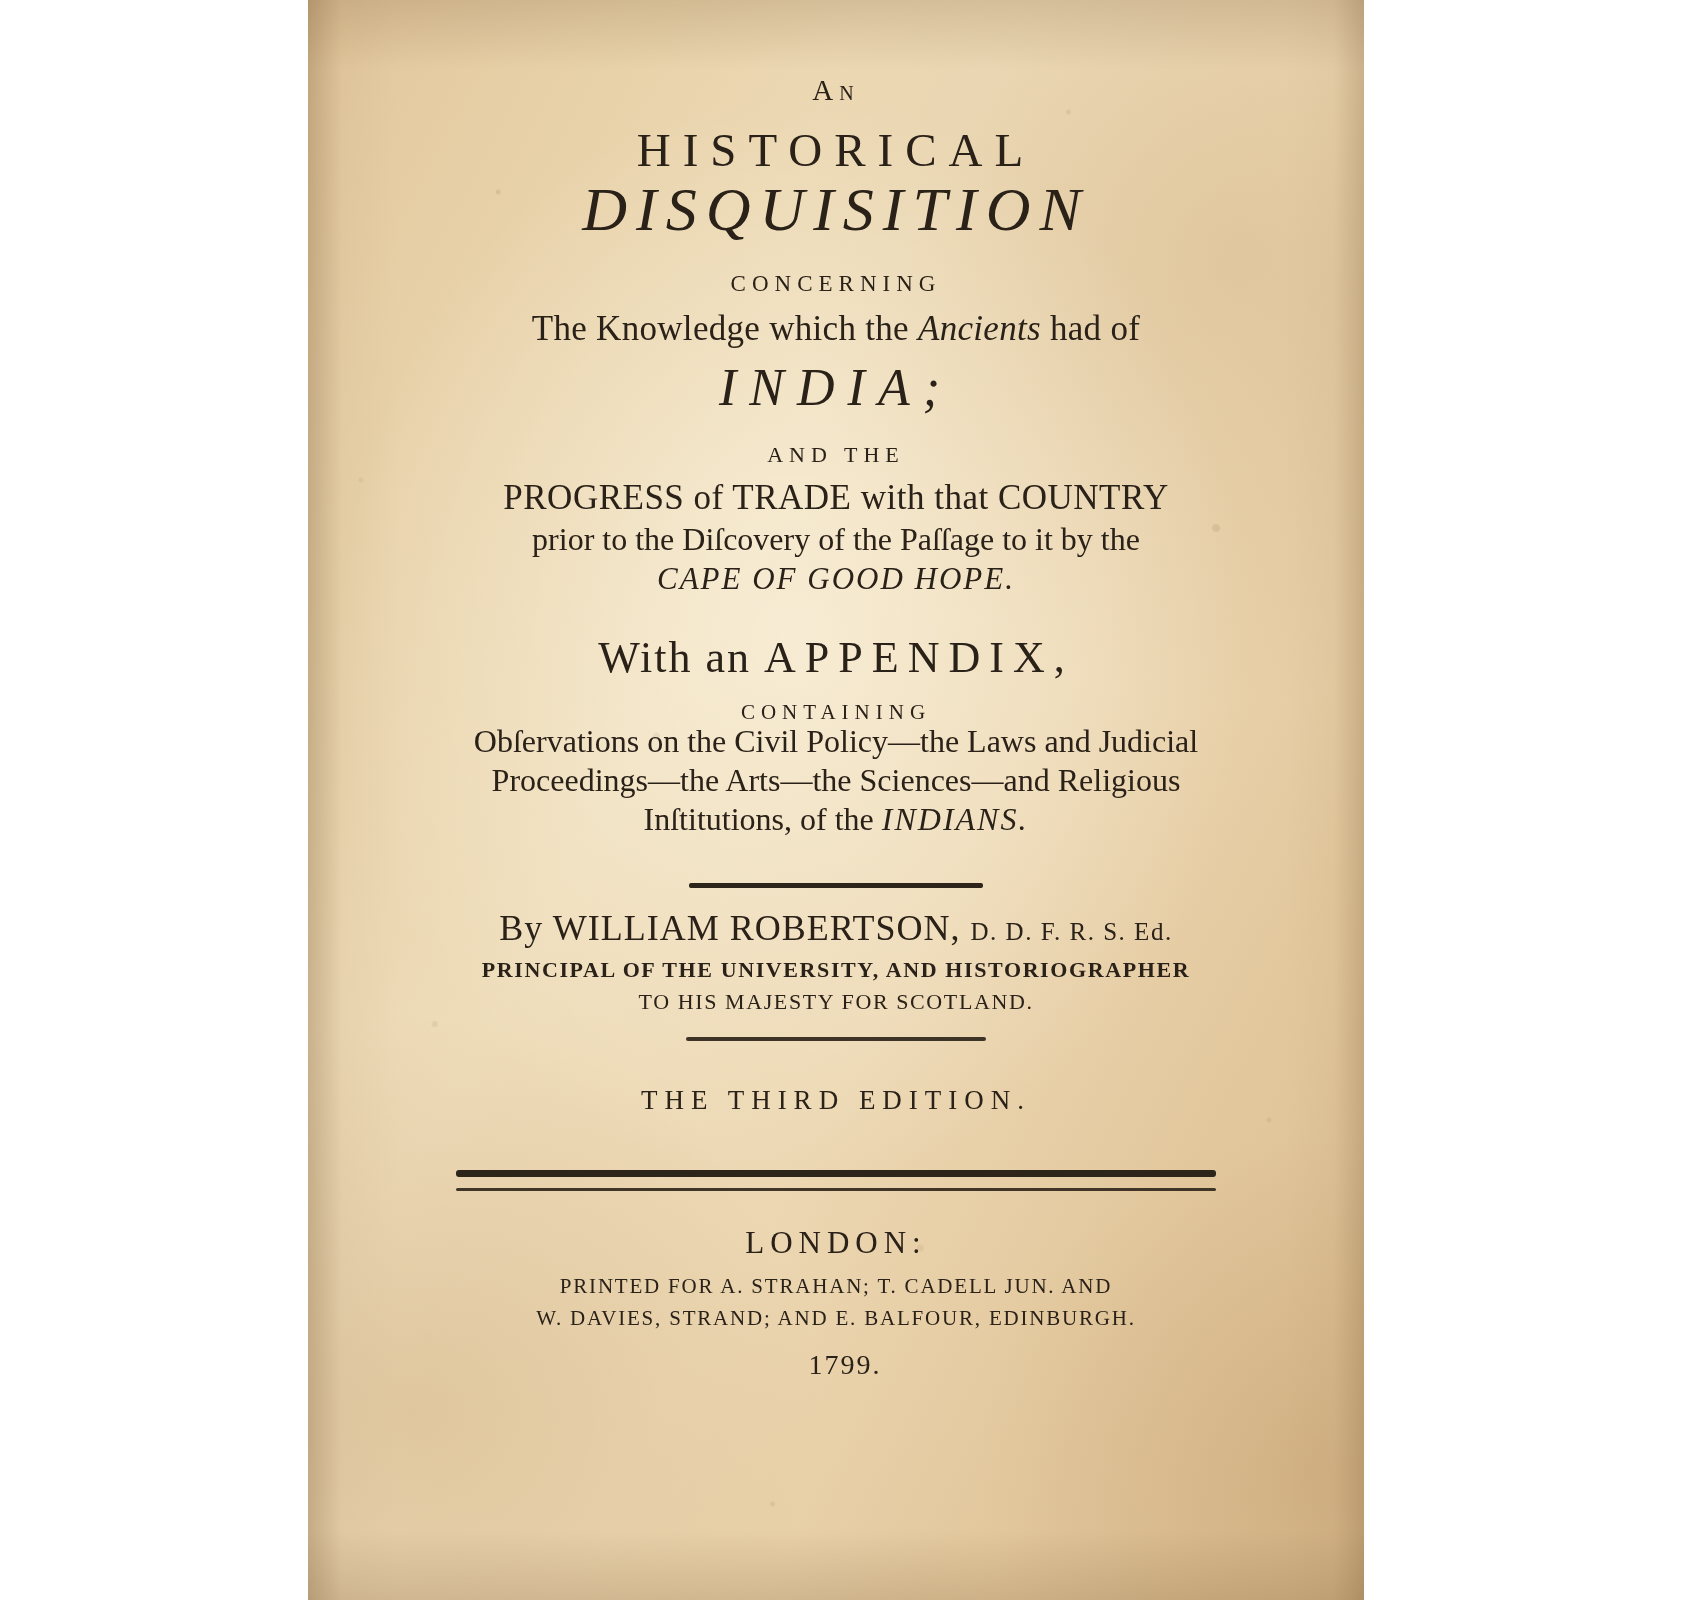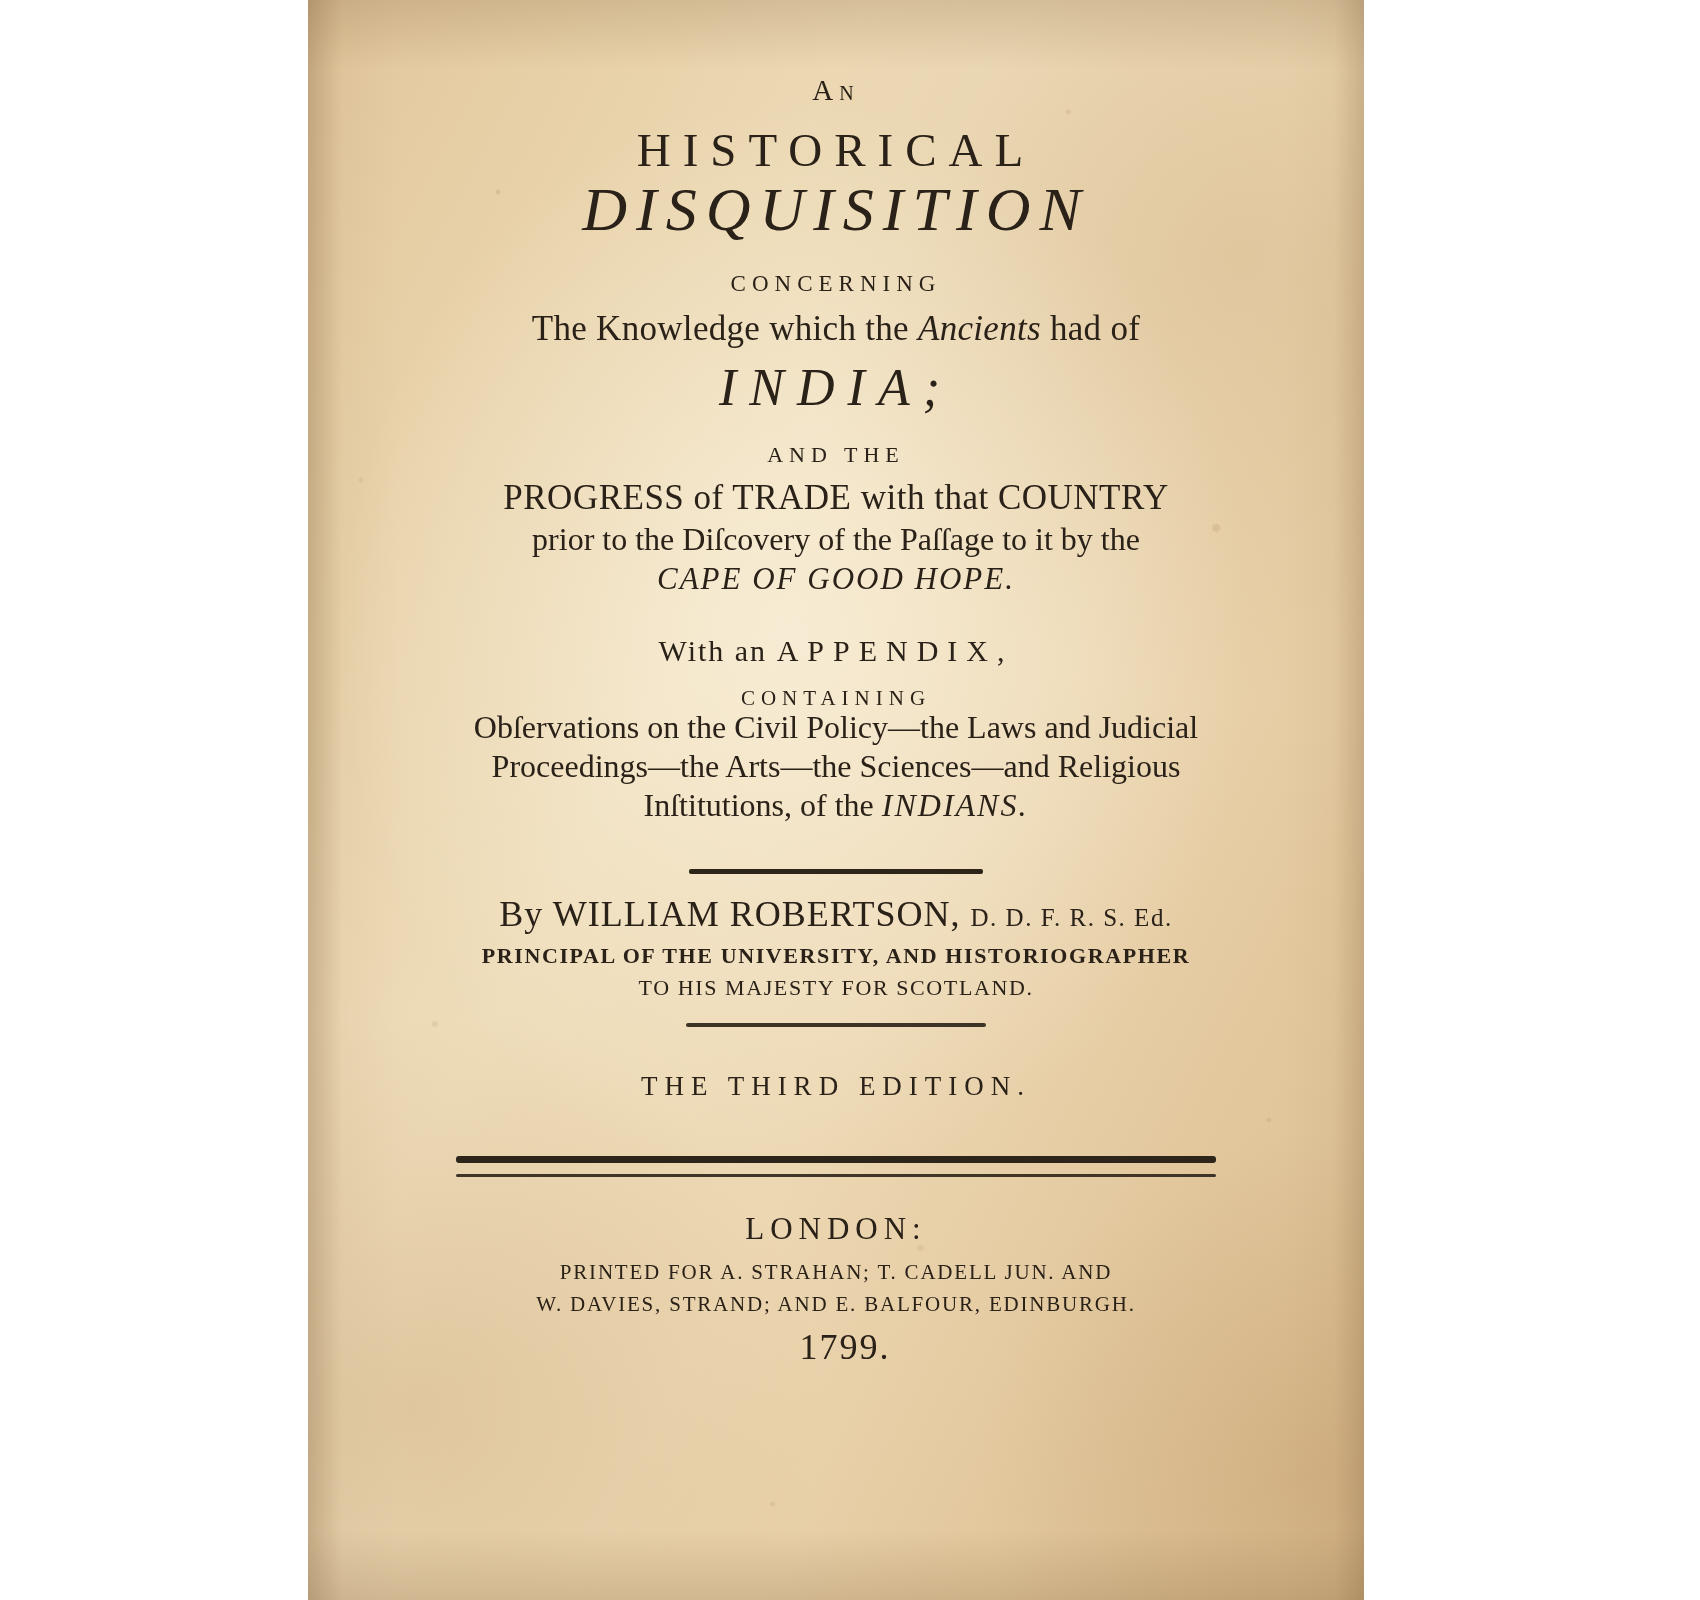--- a/index.html
+++ b/index.html
@@ -133,21 +133,21 @@
     font-size: 32px;
   }
   .t-cape {
     margin-top: 8px;
     font-size: 31px;
     font-style: italic;
     letter-spacing: 2px;
   }
   .t-appendix {
     margin-top: 42px;
-    font-size: 30px;
+    font-size: 44px;
     letter-spacing: 2px;
   }
   .t-appendix .spaced { letter-spacing: 9px; }
   .t-containing {
     margin-top: 22px;
     font-size: 21px;
     letter-spacing: 6px;
   }
   .t-obs1 {
     margin-top: 2px;
@@ -223,22 +223,22 @@
     margin-top: 18px;
     font-size: 21px;
     letter-spacing: 1.8px;
   }
   .t-imp2 {
     margin-top: 11px;
     font-size: 21px;
     letter-spacing: 1.8px;
   }
   .t-year {
-    margin-top: 14px;
-    font-size: 36px;
+    margin-top: 22px;
+    font-size: 28px;
     letter-spacing: 2px;
     padding-left: 18px;
   }
 </style>
 </head>
 <body>
 
 <div class="scan-frame">
   <div class="page">
     <div class="content">

